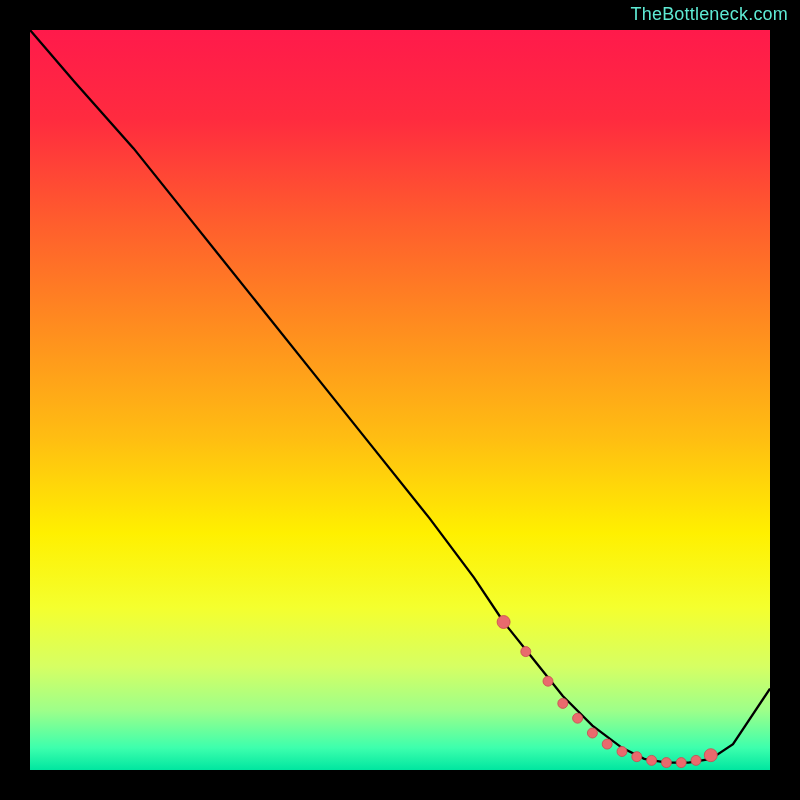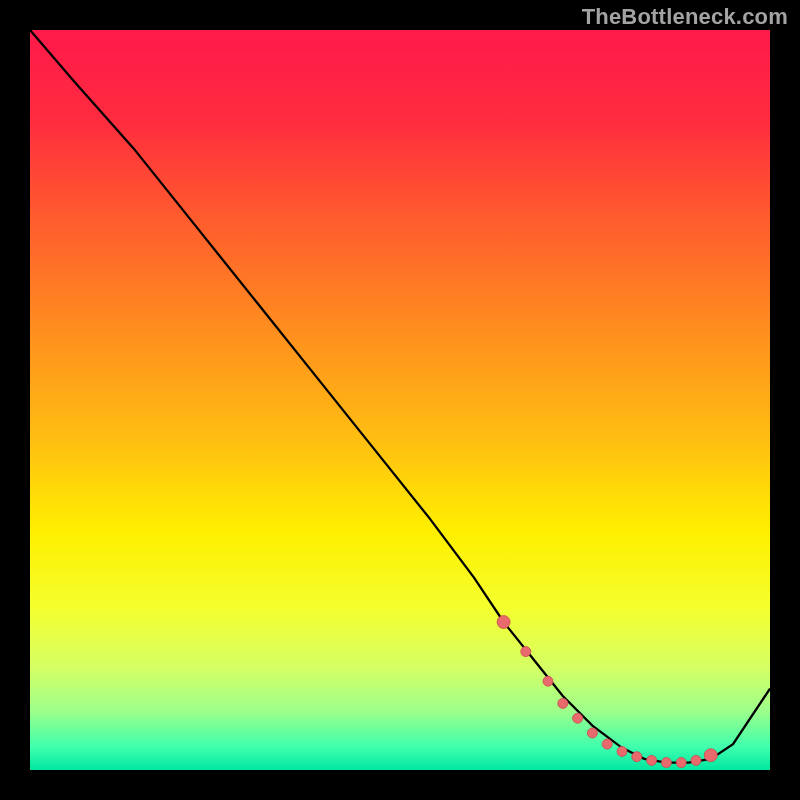--- a/index.html
+++ b/index.html
@@ -14,25 +14,24 @@
   .frame {
     position: relative;
     width: 800px;
     height: 800px;
     background: #000;
   }
   .attribution {
     position: absolute;
     top: 4px;
     right: 12px;
-    color: #a3a3a3;
-    font-size: 22px;
+    color: #5eead4;
+    font-size: 18px;
     letter-spacing: 0.2px;
     z-index: 10;
-    font-weight: bold;
   }
   .plot-area {
     position: absolute;
     left: 30px;
     top: 30px;
     width: 740px;
     height: 740px;
     overflow: hidden;
   }
   .plot-area svg {

